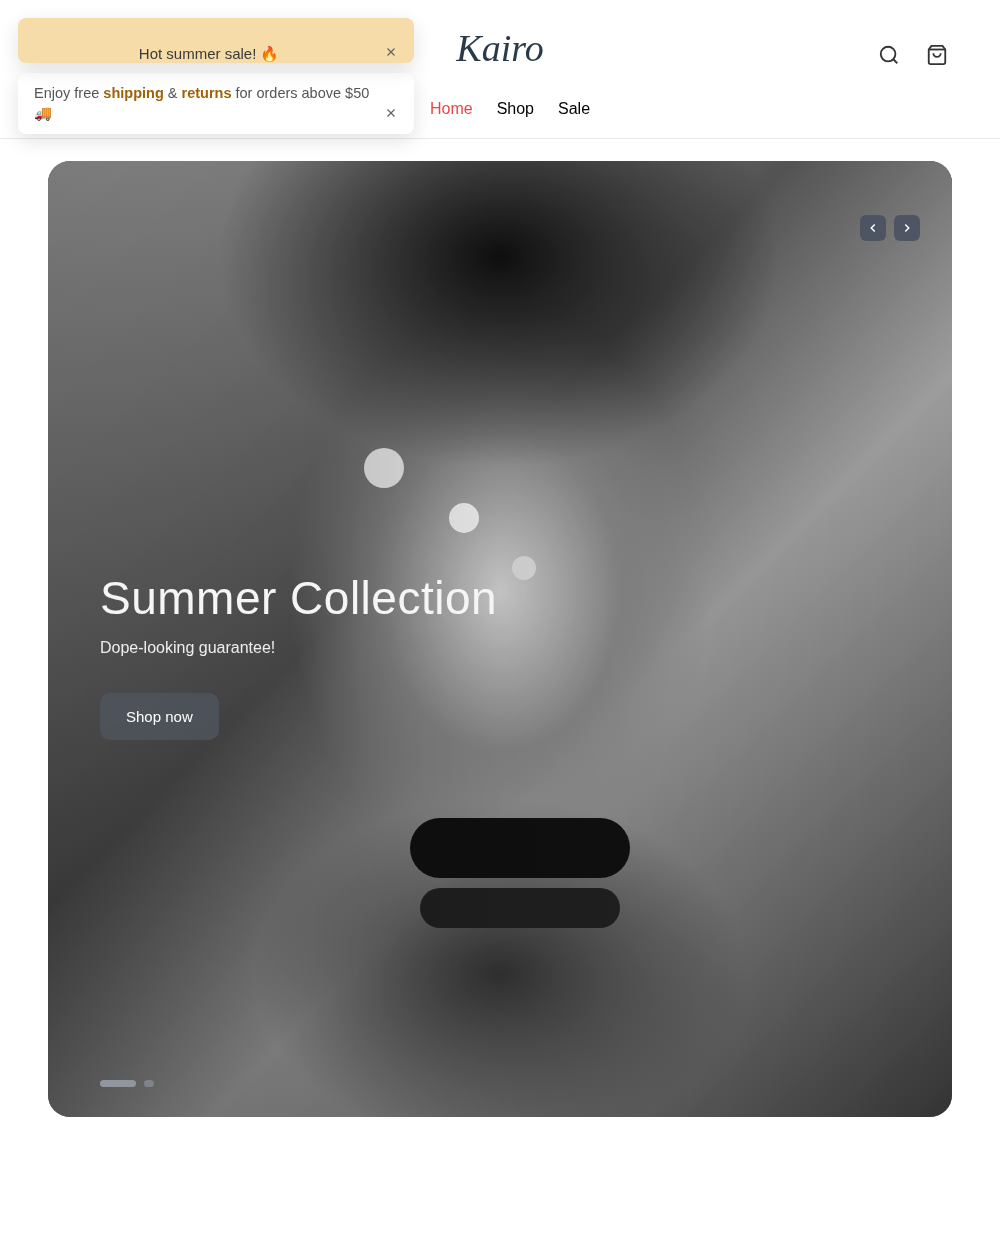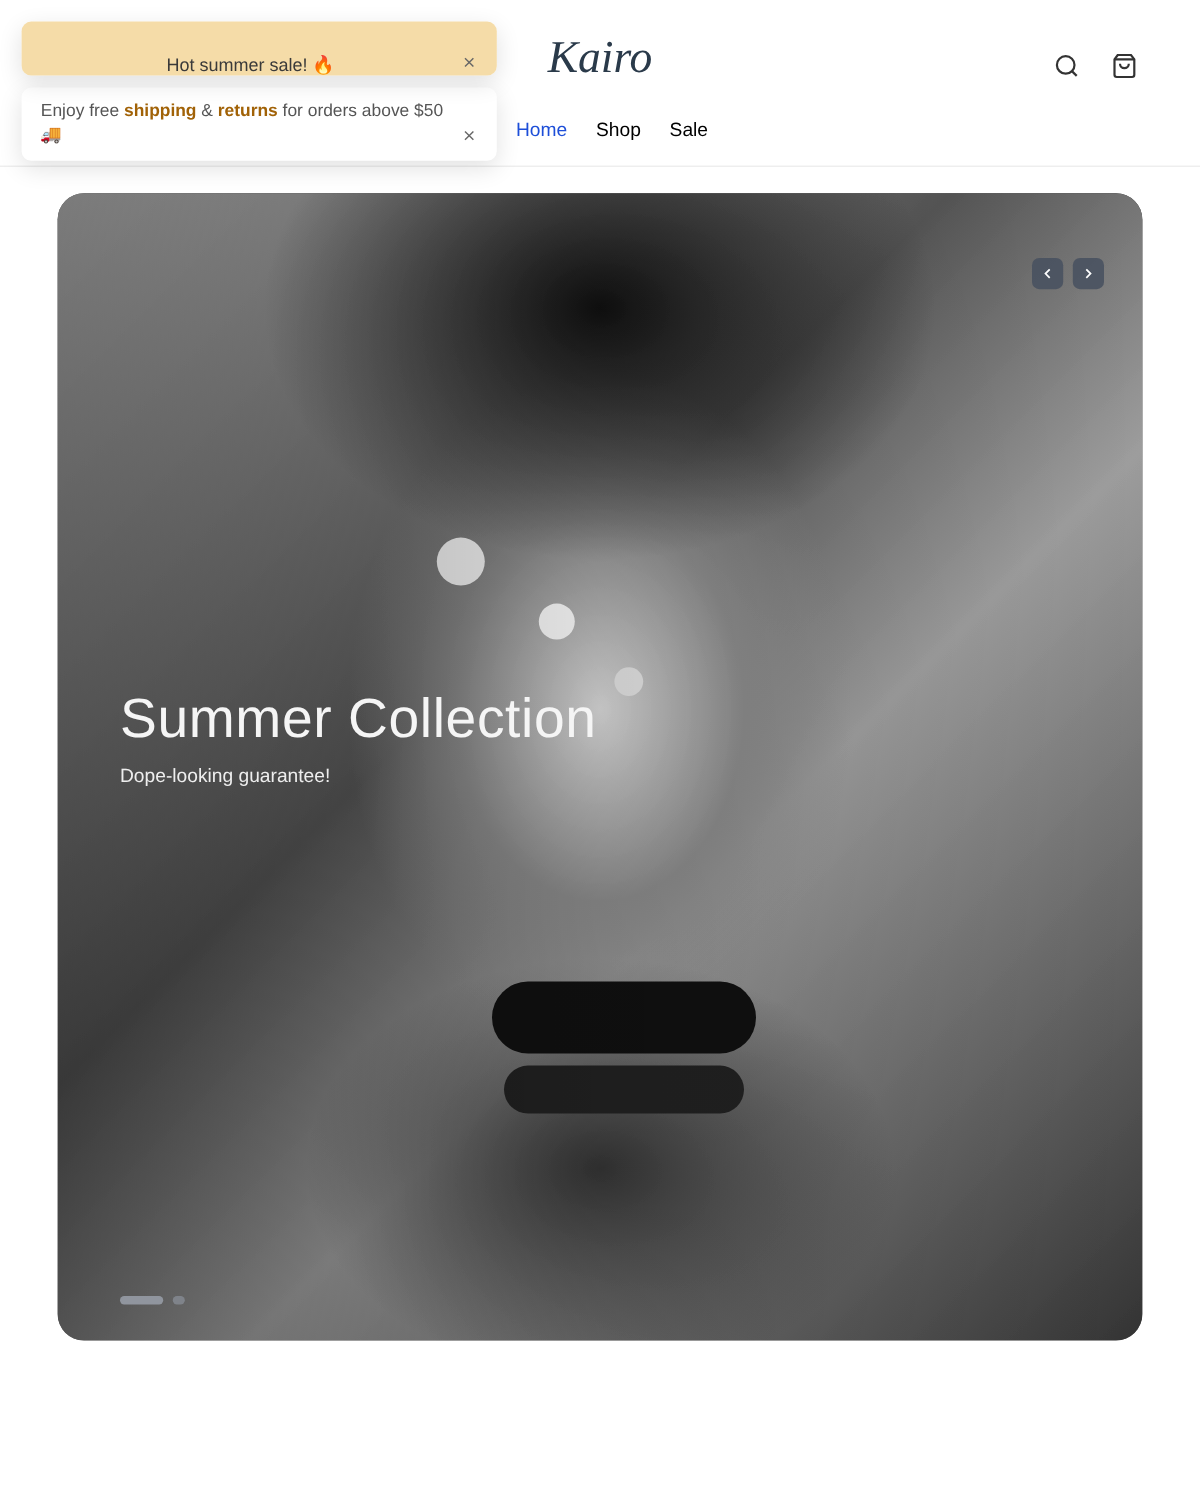--- a/index.html
+++ b/index.html
@@ -110,21 +110,21 @@
       border-bottom: 1px solid #eaeaea;
     }
     .nav-item {
       font-size: 16px;
       color: #000000;
       text-decoration: none;
       cursor: pointer;
       padding: 4px 0;
     }
     .nav-item.active {
-      color: #1d4ed8;
+      color: #ef4444;
       font-weight: 500;
       margin-left: 20px;
     }
     
     
     .hero-wrap {
       padding: 22px 48px 40px;
     }
     .hero {
       position: relative;
@@ -310,20 +310,21 @@
       <button class="carousel-btn">
         <svg viewBox="0 0 24 24" fill="none" stroke="currentColor" stroke-width="2.5">
             <polyline points="9 18 15 12 9 6"></polyline>
           </svg>
       </button>
     </div>
 
     <div class="hero-content">
       <h1 class="hero-title">Summer Collection</h1>
       <p class="hero-subtitle">Dope-looking guarantee!</p>
+      <button class="hero-cta">Shop now</button>
     </div>
 
     <div class="carousel-dots">
       <span class="dot active"></span>
       <span class="dot"></span>
     </div>
   </div>
 </div>
 
 </body></html>

